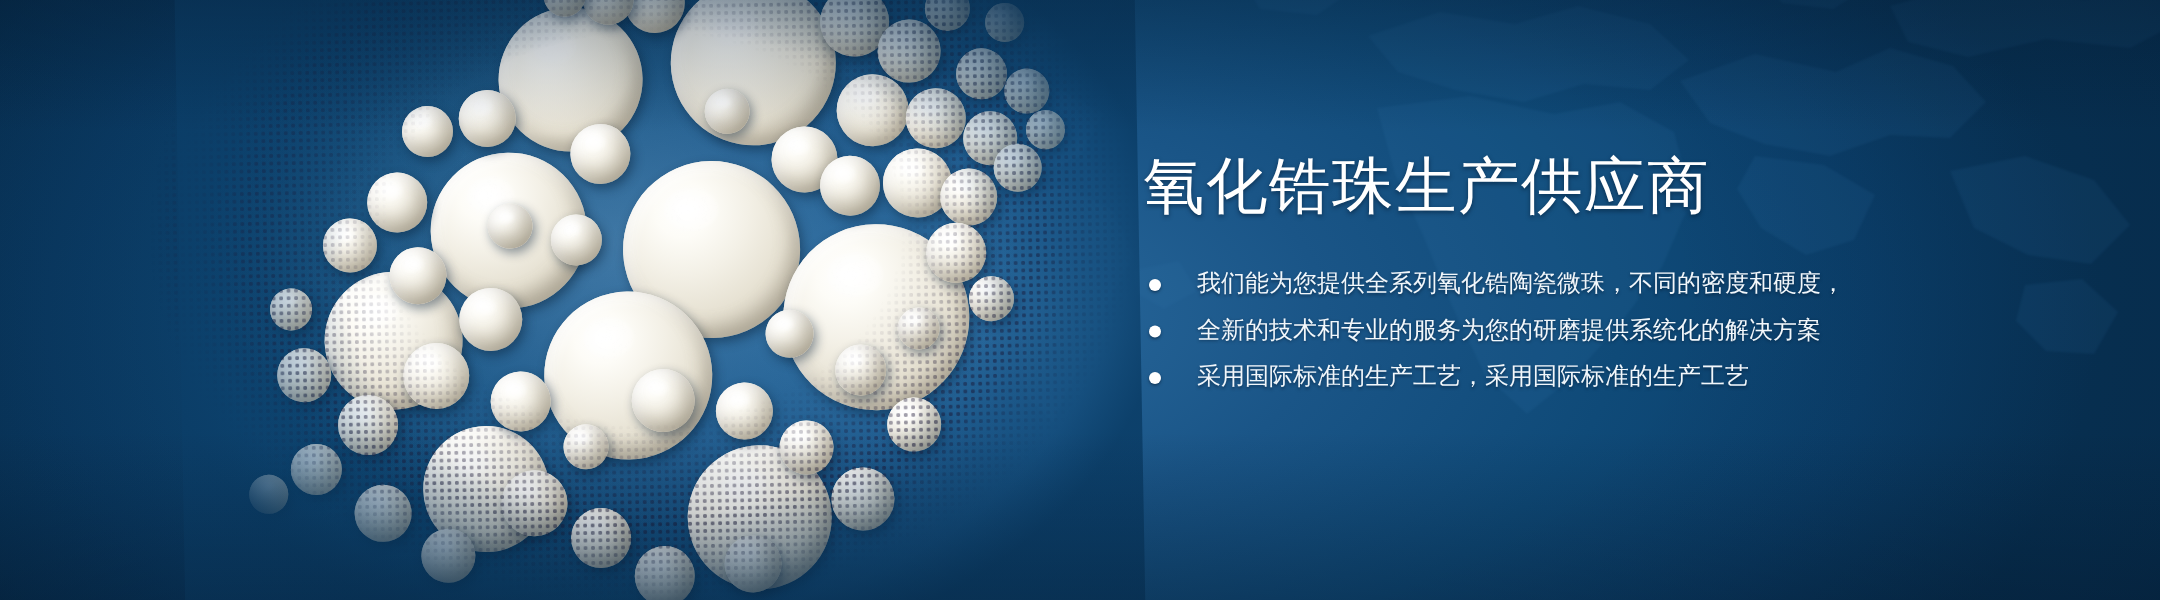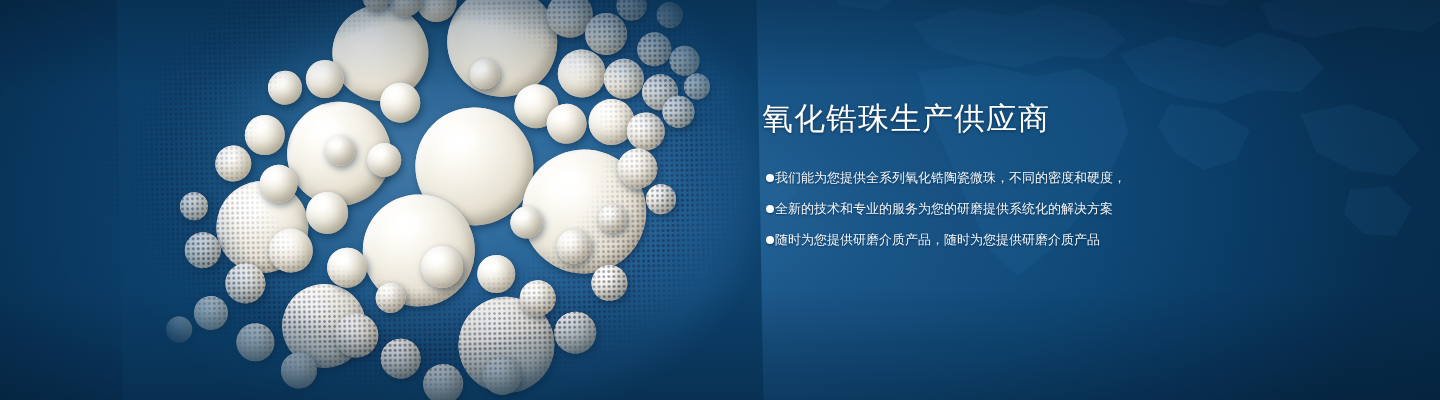--- a/index.html
+++ b/index.html
@@ -66,26 +66,26 @@
   .prod-fade{
     position:absolute;inset:0;pointer-events:none;
     background:
       linear-gradient(270deg, rgba(13,70,115,0) 52%, rgba(13,70,115,.0) 70%),
       radial-gradient(ellipse 340px 260px at 320px 200px, rgba(13,70,115,0) 62%, rgba(12,66,110,.55) 88%, rgba(11,62,104,.92) 100%);
   }
 
   
   .content{position:absolute;left:760px;top:100px;width:470px;color:#fff;}
   .title{
-    font-size:31px;line-height:1.2;letter-spacing:1px;color:#ffffff;
+    font-size:41px;line-height:1.2;letter-spacing:1px;color:#ffffff;
     text-shadow:0 1px 3px rgba(2,20,40,.55);margin:0 0 30px 2px;font-weight:400;
   }
   .bullets{list-style:none;margin:0;padding:0;}
-  .bullet{position:relative;padding-left:15px;margin-bottom:9px;
-    font-size:13px;line-height:22px;color:#f2f7fb;
+  .bullet{position:relative;padding-left:38px;margin-bottom:9px;
+    font-size:16px;line-height:22px;color:#f2f7fb;
     text-shadow:0 1px 2px rgba(2,20,40,.5);}
   .bullet .dot{
     position:absolute;left:6px;top:7px;width:8px;height:8px;border-radius:50%;
     background:#ffffff;box-shadow:0 1px 2px rgba(2,20,40,.5);
   }
   .bullet .l2{display:block;}
 </style>
 </head>
 <body>
 
@@ -193,18 +193,18 @@
       <li class="bullet">
         <span class="dot"></span>
         <span>我们能为您提供全系列氧化锆陶瓷微珠，不同的密度和硬度，</span>
       </li>
       <li class="bullet">
         <span class="dot"></span>
         <span>全新的技术和专业的服务为您的研磨提供系统化的解决方案</span>
       </li>
       <li class="bullet">
         <span class="dot"></span>
-        <span>随时为您提供研磨介质产品，随时为您提供研磨介质产品</span>
+        <span>采用国际标准的生产工艺，采用国际标准的生产工艺</span>
       </li>
     </ul>
   </div>
 
 </div>
 
 </body></html>

